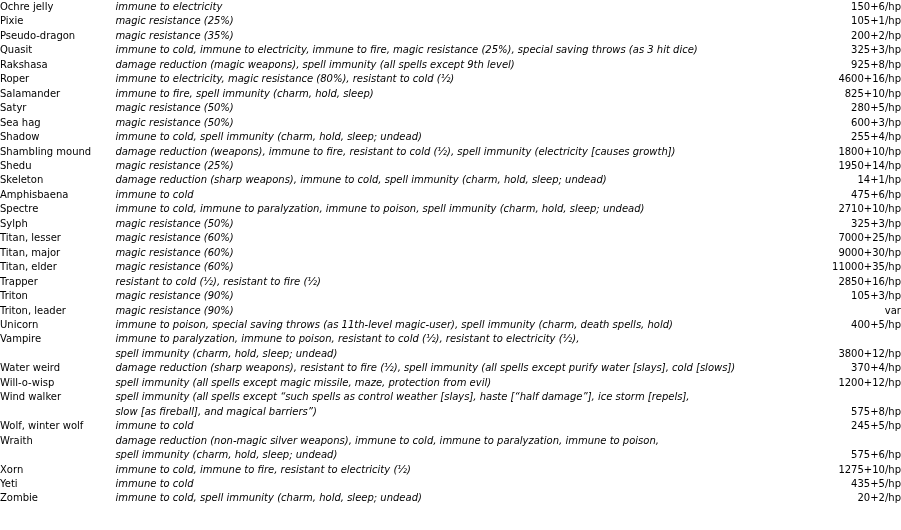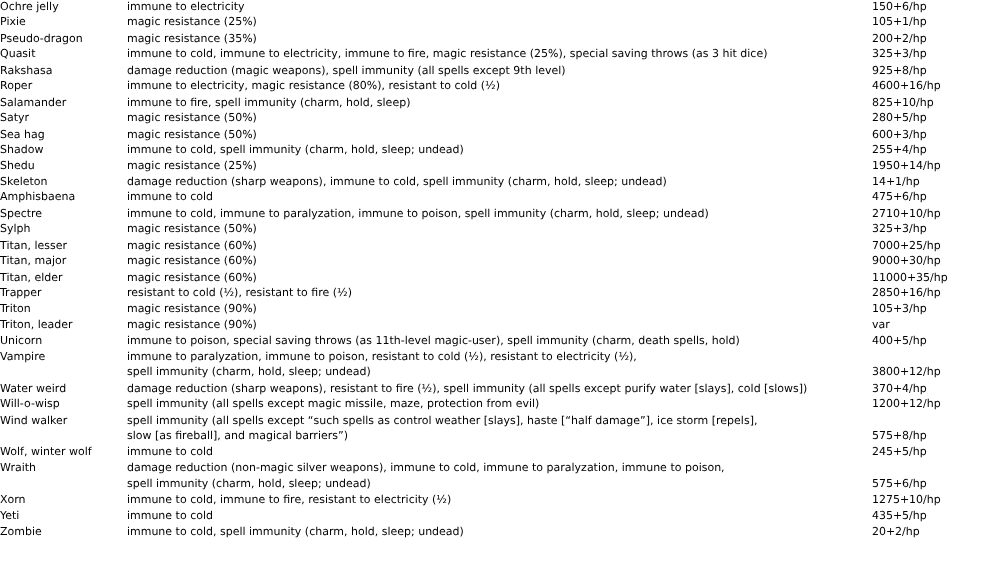--- a/index.html
+++ b/index.html
@@ -32,24 +32,25 @@
     vertical-align: top;
     white-space: nowrap;
     overflow: visible;
   }
   td.col-name {
     width: 115px;
     padding-left: 3px;
   }
   td.col-defense {
     width: 675px;
+    font-style: italic;
   }
   td.col-xp {
     width: 108px;
-    text-align: left;
+    text-align: right;
   }
   .line2 {
     display: block;
   }
 </style>
 </head>
 <body>
 
 <div id="sheet">
   <table class="monster-table">
@@ -138,20 +139,29 @@
         <tr>
           <td class="col-name">Shadow</td>
           <td class="col-defense">
             <span class="line2">immune to cold, spell immunity (charm, hold, sleep; undead)</span>
           </td>
           <td class="col-xp">
             <span class="line2">255+4/hp</span>
           </td>
         </tr>
         <tr>
+          <td class="col-name">Shambling mound</td>
+          <td class="col-defense">
+            <span class="line2">damage reduction (weapons), immune to fire, resistant to cold (½), spell immunity (electricity [causes growth])</span>
+          </td>
+          <td class="col-xp">
+            <span class="line2">1800+10/hp</span>
+          </td>
+        </tr>
+        <tr>
           <td class="col-name">Shedu</td>
           <td class="col-defense">
             <span class="line2">magic resistance (25%)</span>
           </td>
           <td class="col-xp">
             <span class="line2">1950+14/hp</span>
           </td>
         </tr>
         <tr>
           <td class="col-name">Skeleton</td>

